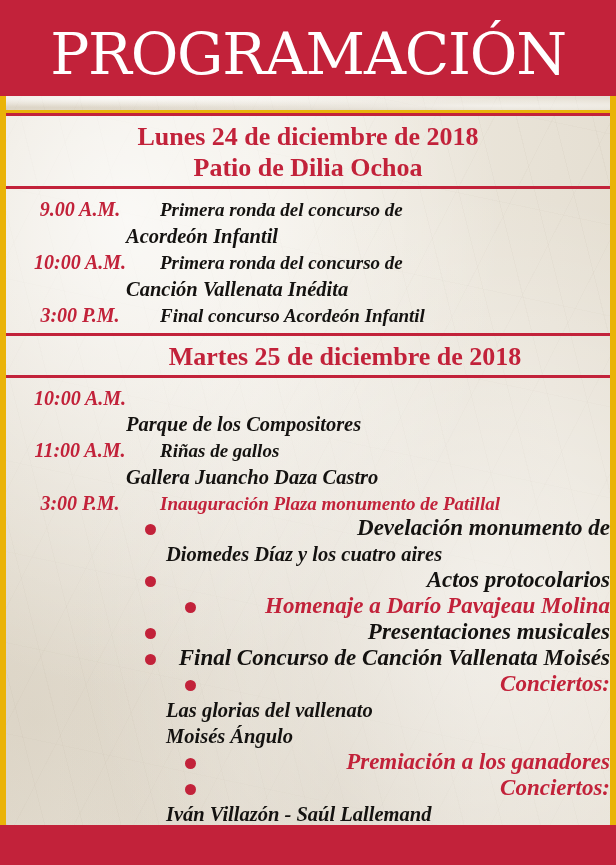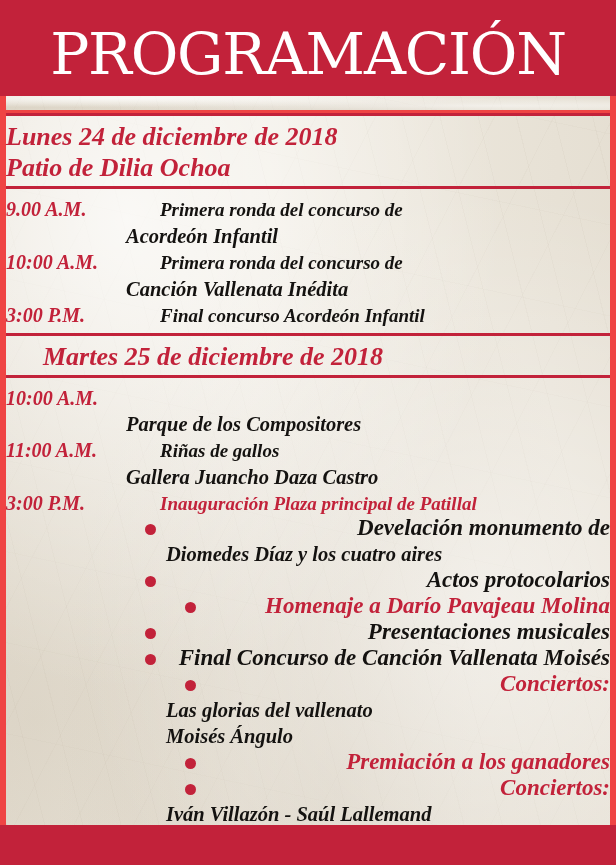--- a/index.html
+++ b/index.html
@@ -3,21 +3,21 @@
 <meta charset="utf-8">
 <style>
   html,body{margin:0;padding:0;}
   body{
     width:616px;height:865px;overflow:hidden;
     background:#C2223A;
     font-family:"Liberation Serif", serif;
   }
   #poster{
     position:relative;width:616px;height:865px;
-    background:#ef4444;
+    background:#eab308;
     box-sizing:border-box;
   }
 
   
   .paper{
     background-color:#EEE9DE;
     background-image:
       radial-gradient(ellipse at 20% 15%, rgba(255,255,255,.75) 0%, rgba(255,255,255,0) 55%),
       radial-gradient(ellipse at 80% 70%, rgba(255,255,255,.55) 0%, rgba(255,255,255,0) 60%),
       radial-gradient(ellipse at 55% 95%, rgba(188,175,155,.30) 0%, rgba(188,175,155,0) 60%),
@@ -55,38 +55,39 @@
   #sheet{
     position:absolute;left:6px;top:113px;width:604px;height:712px;
   }
   .rule{
     position:absolute;left:0;width:604px;height:3px;background:#C2223A;
   }
 
   
   .day-header{
     position:absolute;left:0;width:604px;
+    text-align:center;
     color:#C2223A;
     font-family:"Liberation Serif", serif;
-    font-style:italic;font-weight:700;
+    font-weight:700;
     font-size:26px;line-height:31px;
     white-space:nowrap;
   }
 
   
   .sched{
     position:absolute;left:0;width:604px;
   }
   .row{
     display:flex;align-items:baseline;
     margin:0;padding:0;
   }
   .time{
     width:154px;flex:0 0 154px;
-    text-align:left;
+    text-align:center;
     color:#C2223A;
     font-style:italic;font-weight:700;
     font-size:20px;line-height:26px;
     white-space:nowrap;
     padding-right:6px;box-sizing:border-box;
   }
   .desc{
     flex:1 1 auto;
     color:#141210;
     font-style:italic;font-weight:700;
@@ -173,21 +174,21 @@
           <div class="time">10:00 A.M.</div>
         </div>
         <div class="cont">Parque de los Compositores</div>
         <div class="row">
           <div class="time">11:00 A.M.</div>
           <div class="desc">Riñas de gallos</div>
         </div>
         <div class="cont">Gallera Juancho Daza Castro</div>
         <div class="row">
           <div class="time red">3:00 P.M.</div>
-          <div class="desc red">Inauguración Plaza principal de Patillal</div>
+          <div class="desc red">Inauguración Plaza monumento de Patillal</div>
         </div>
       </div>
       <div class="blist" style="top: 402px;">
         <div class="bitem"><span class="bullet"></span><span>Develación monumento de</span></div>
         <div class="bsub">Diomedes Díaz y los cuatro aires</div>
         <div class="bitem"><span class="bullet"></span><span>Actos protocolarios</span></div>
         <div class="bitem red"><span class="bullet"></span><span>Homenaje a Darío Pavajeau Molina</span></div>
         <div class="bitem"><span class="bullet"></span><span>Presentaciones musicales</span></div>
         <div class="bitem"><span class="bullet"></span><span>Final Concurso de Canción Vallenata Moisés</span></div>
         <div class="bitem red"><span class="bullet"></span><span>Conciertos:</span></div>

